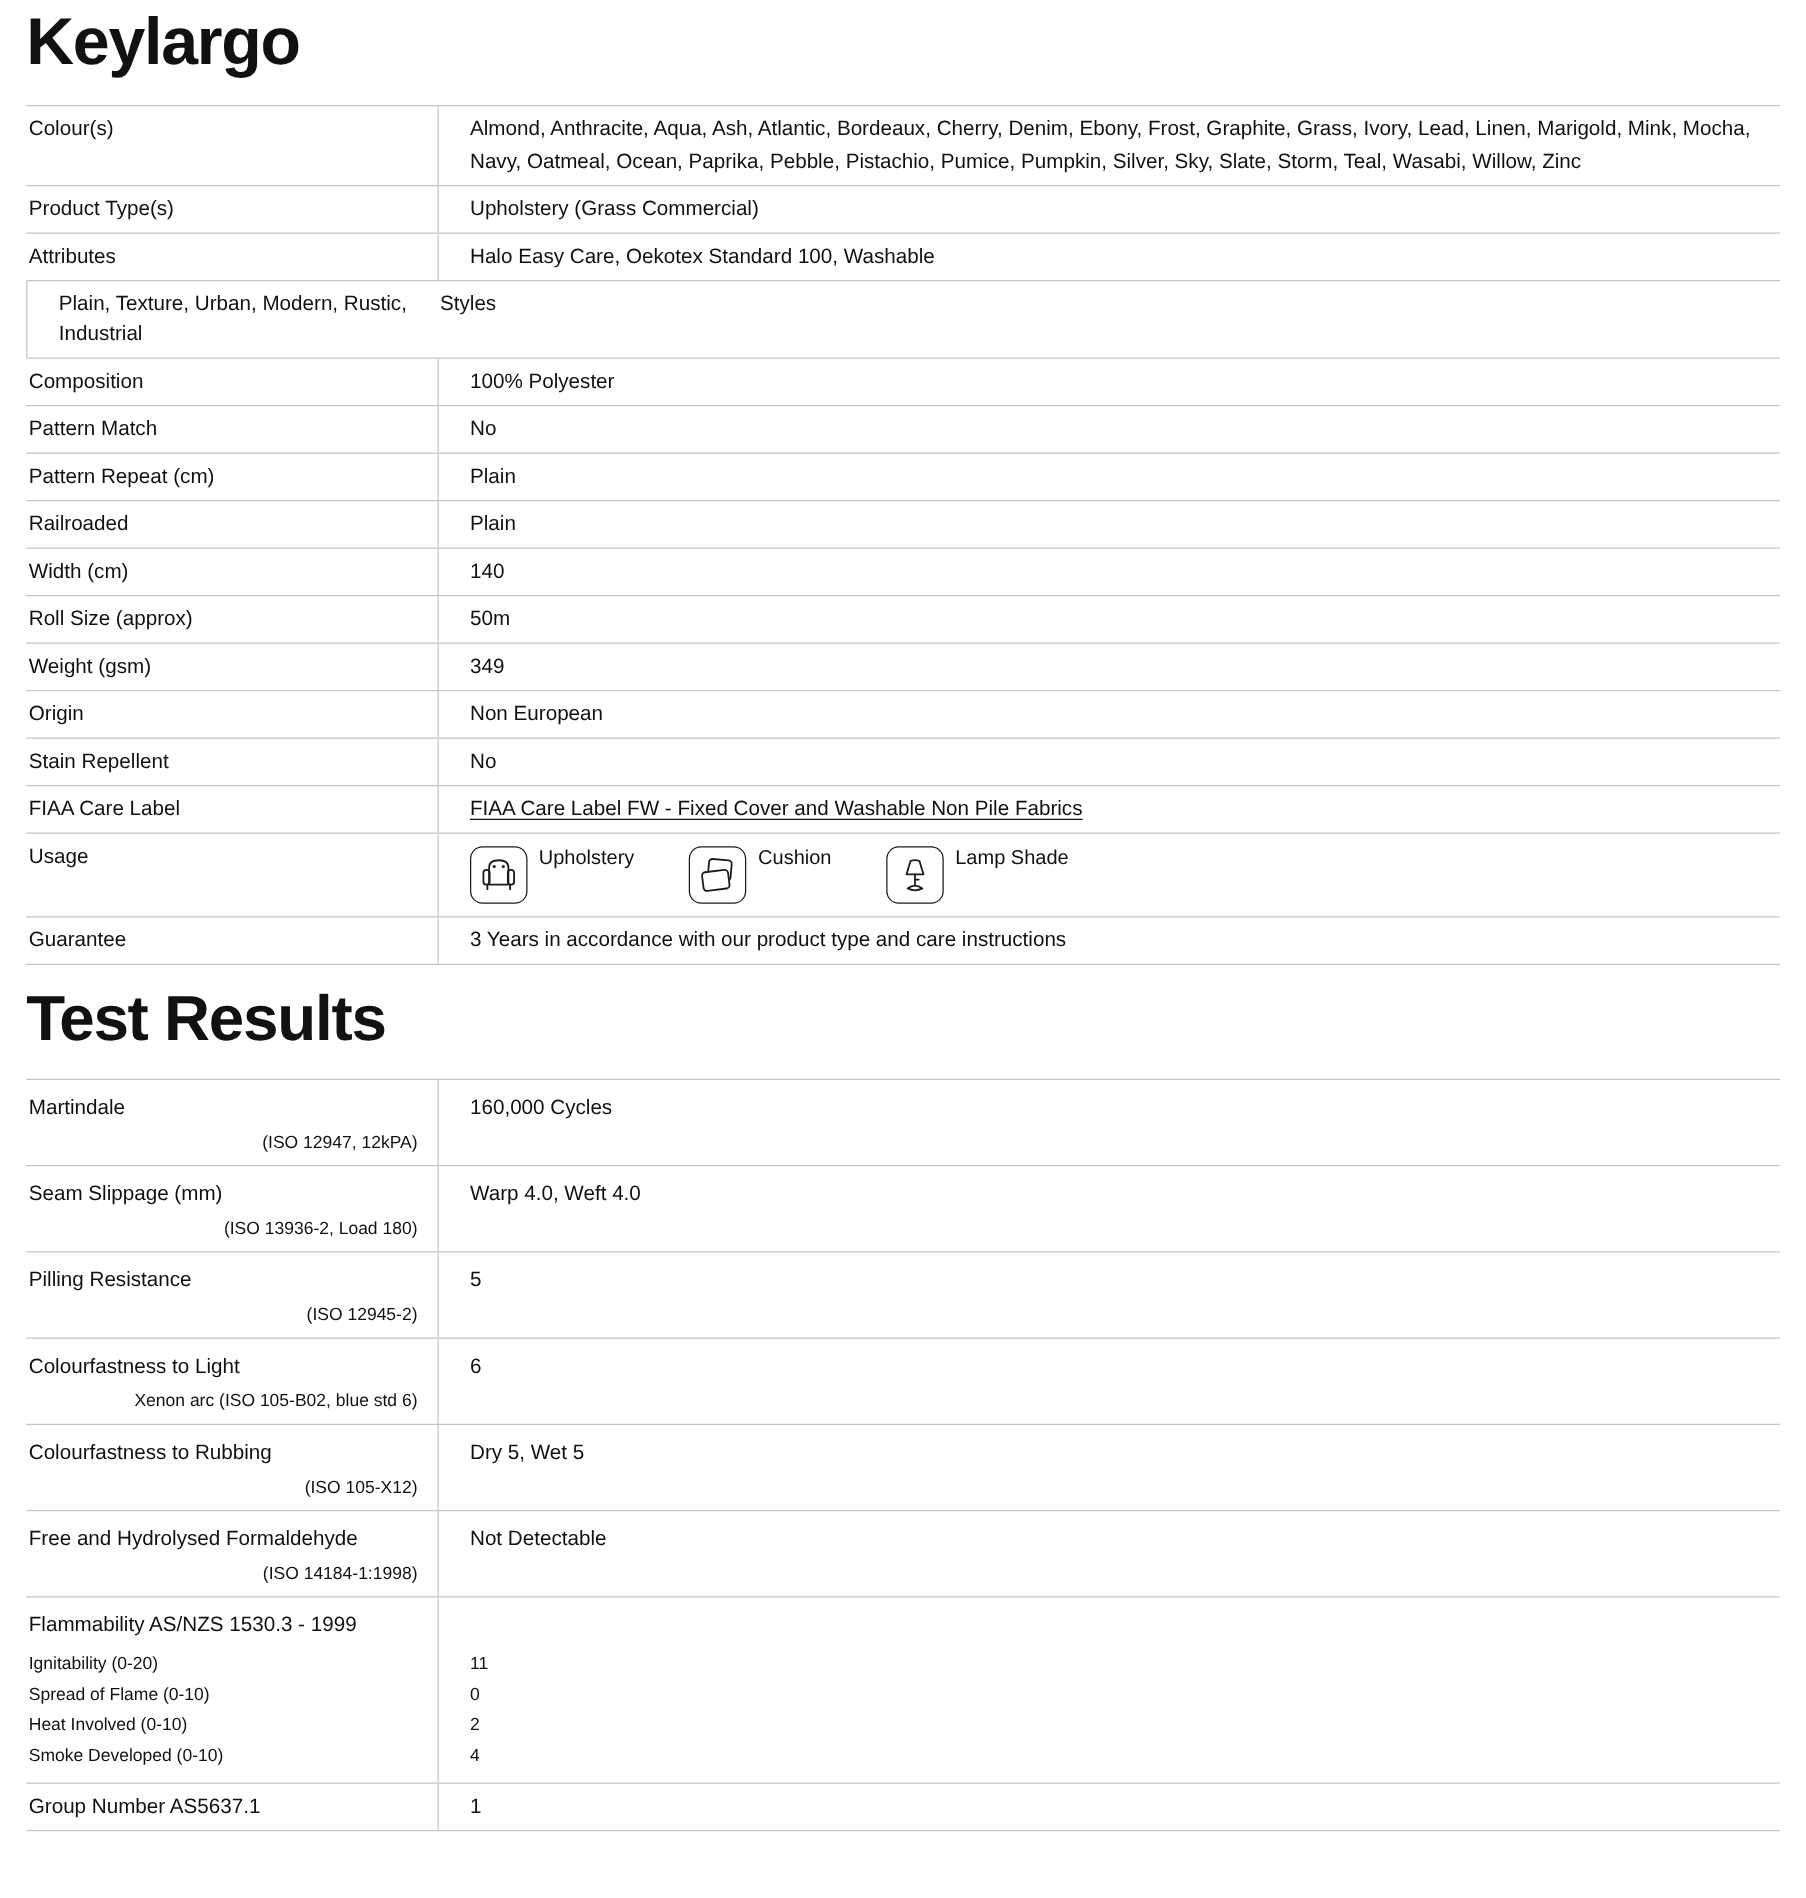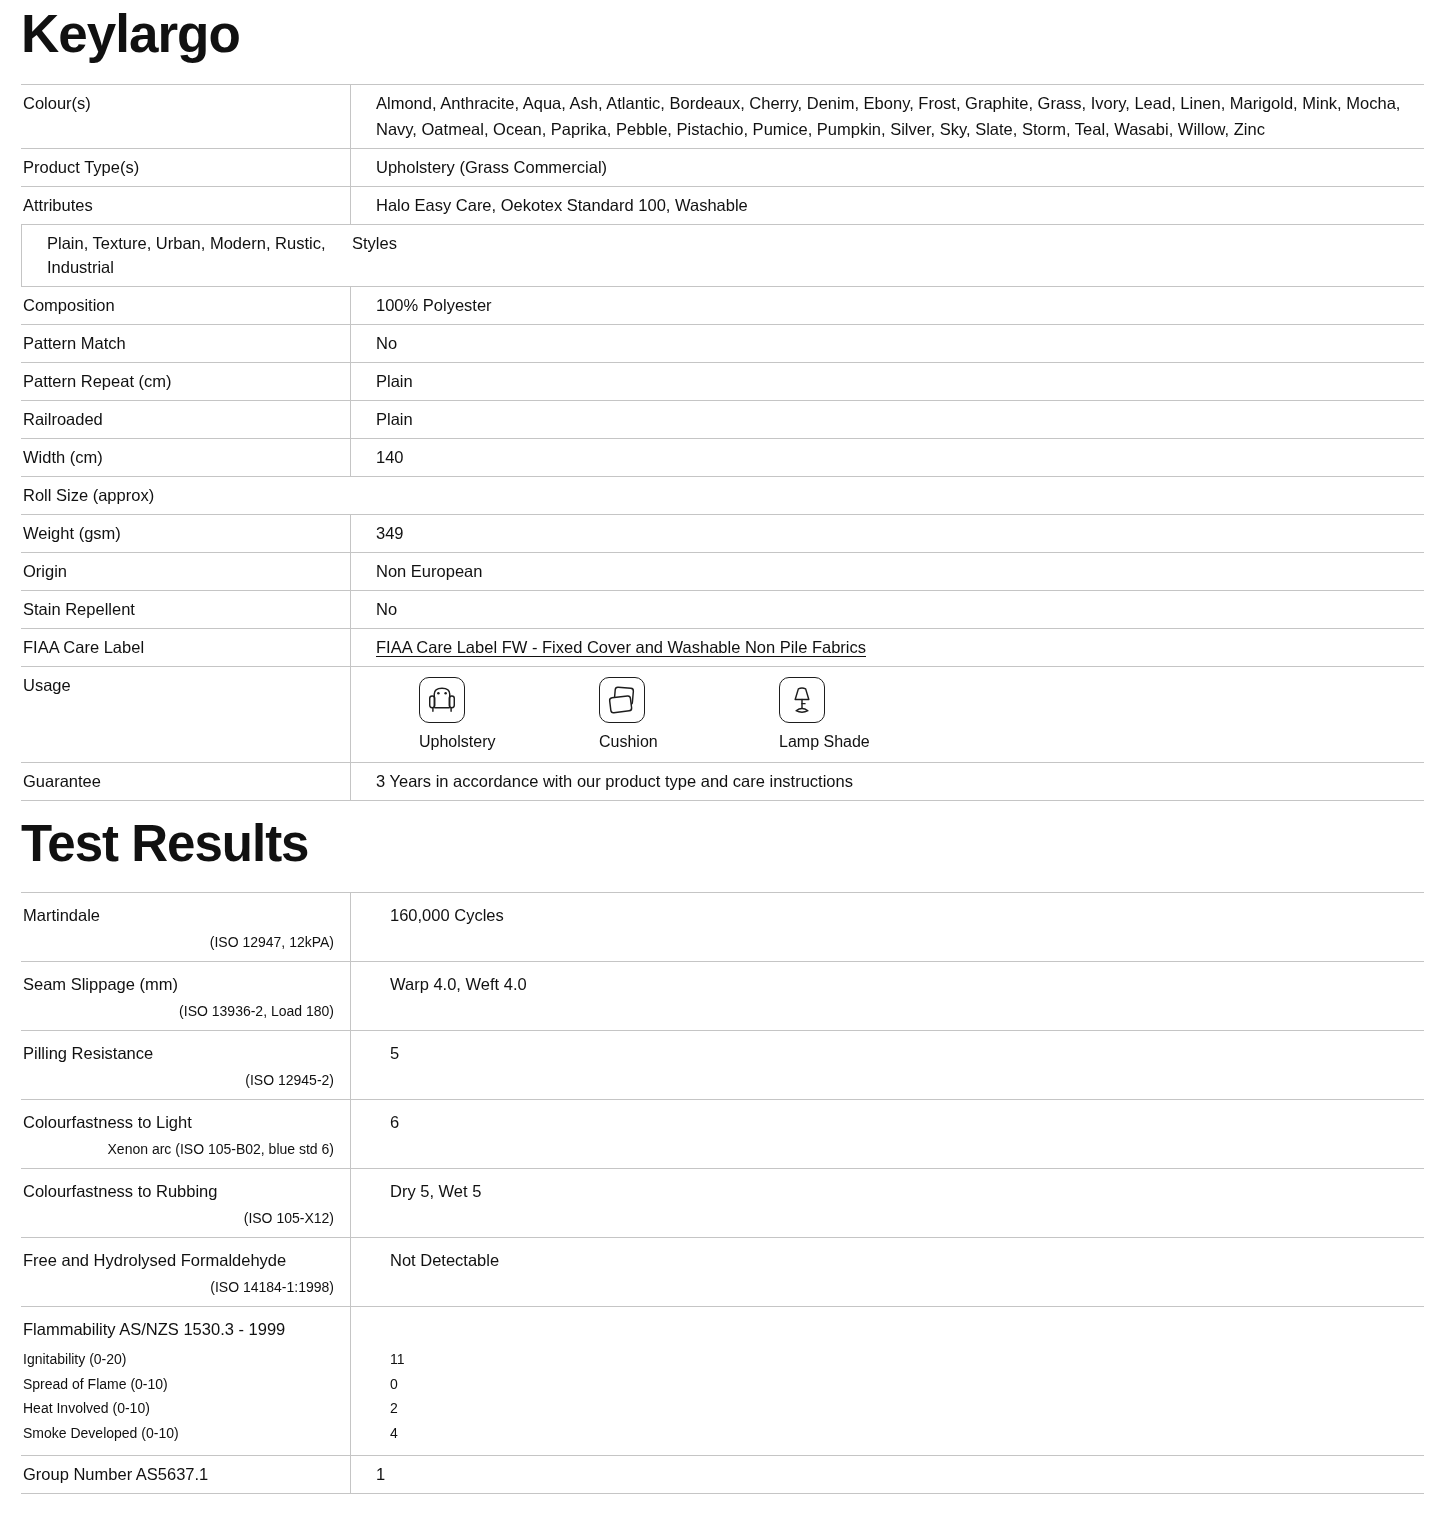--- a/index.html
+++ b/index.html
@@ -64,24 +64,23 @@
     text-underline-offset: 3px;
   }
   
   .usage-list {
     display: flex;
     gap: 44px;
     padding: 5px 0 4px 0;
   }
   .usage-item {
     display: flex;
-    flex-direction: column;
+    flex-direction: row;
     gap: 9px;
     min-width: 93px;
-    margin-left: 43px;
   }
   .usage-icon-box {
     width: 46px;
     height: 46px;
     border: 1.6px solid #1d1d1d;
     border-radius: 10px;
     display: flex;
     align-items: center;
     justify-content: center;
   }
@@ -94,21 +93,21 @@
     stroke-linecap: round;
     stroke-linejoin: round;
   }
   .usage-label { font-size: 16px; line-height: 20px; }
   
   .test-cell {
     padding: 10px 16px 10px 2px;
   }
   .test-cell.value {
     border-left: 1px solid var(--line);
-    padding-left: 39px;
+    padding-left: 25px;
     font-size: 16.5px;
     line-height: 24px;
   }
   .test-label-main { font-size: 16.5px; line-height: 24px; }
   .test-sublabel { font-size: 14px; line-height: 18px; margin-top: 6px; text-align: right; }
   .flam-heading { font-size: 16.5px; line-height: 24px; margin-bottom: 6px; }
   .flam-item { font-size: 14px; line-height: 24.5px; }
   .flam-spacer { height: 30px; }
   .flam-value { font-size: 14px; line-height: 24.5px; }
   .single .cell { line-height: 24px; padding-top: 6px; padding-bottom: 7px; }
@@ -164,20 +163,21 @@
       </div>
     </div>
 
     <div class="spec-row single">
       <div class="cell">Width (cm)</div>
       <div class="cell value">140</div>
     </div>
 
     <div class="spec-row single">
       <div class="cell">Roll Size (approx)</div>
+      <div class="cell value">50m</div>
     </div>
 
     <div class="spec-row single">
       <div class="cell">Weight (gsm)</div>
       <div class="cell value">349</div>
     </div>
 
     <div class="spec-row single">
       <div class="cell">Origin</div>
       <div class="cell value">Non European</div>

